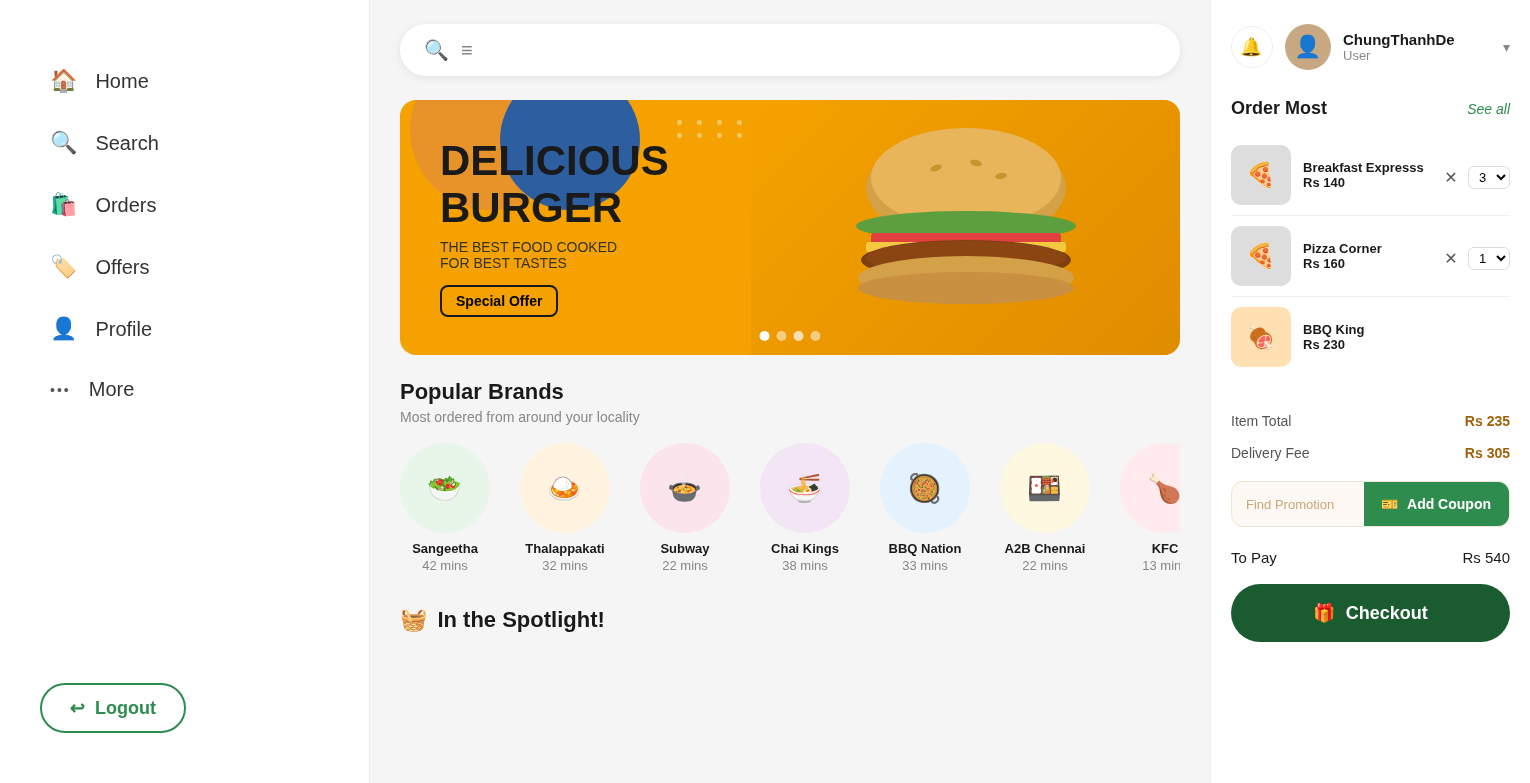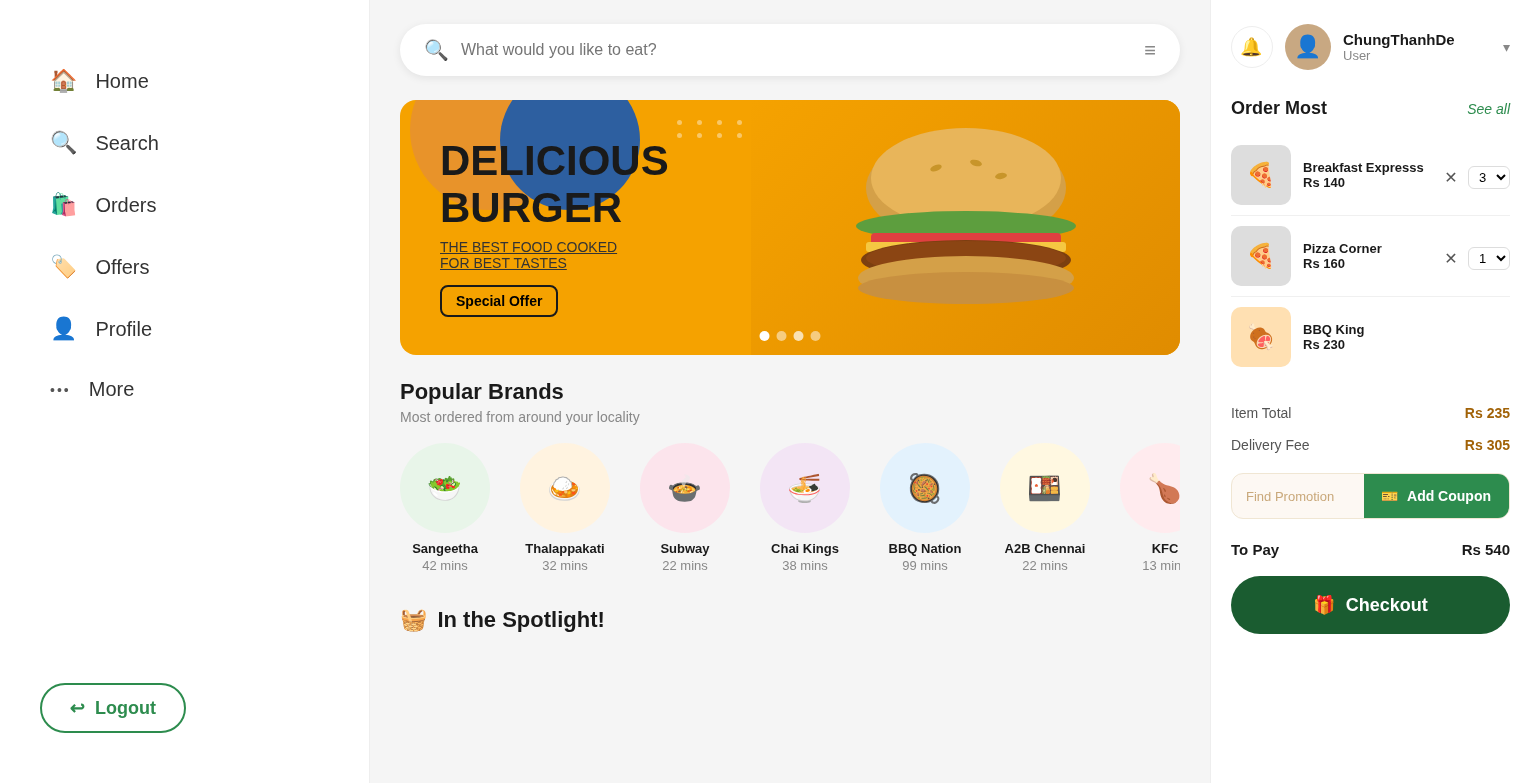--- a/index.html
+++ b/index.html
@@ -100,21 +100,20 @@
       font-weight: 900;
       color: #1a1a1a;
       line-height: 1.1;
       text-transform: uppercase;
     }
     .banner-subtitle {
       font-size: 14px;
       color: #333;
       margin-top: 8px;
       font-weight: 500;
-      text-decoration: underline;
     }
     .banner-offer {
       display: inline-block;
       border: 2px solid #1a1a1a;
       border-radius: 8px;
       padding: 6px 14px;
       margin-top: 14px;
       font-size: 14px;
       font-weight: 600;
     }
@@ -341,21 +340,21 @@
     .qty-select {
       border: 1px solid #ddd;
       border-radius: 6px;
       padding: 2px 6px;
       font-size: 13px;
       background: #fff;
       cursor: pointer;
     }
 
     .totals {
-      margin-top: 20px;
+      margin-top: 28px;
     }
     .total-row {
       display: flex;
       justify-content: space-between;
       align-items: center;
       padding: 8px 0;
       font-size: 14px;
       color: #555;
     }
     .total-amount {
@@ -392,21 +391,21 @@
       align-items: center;
       gap: 8px;
     }
 
     .to-pay-row {
       display: flex;
       justify-content: space-between;
       align-items: flex-end;
       padding: 10px 0;
       font-size: 15px;
-      font-weight: 700;
+      font-weight: 400;
       color: #1a1a1a;
     }
 
     .checkout-btn {
       background: #1a5c30;
       color: #fff;
       border: none;
       border-radius: 40px;
       padding: 18px;
       width: 100%;
@@ -466,21 +465,20 @@
       <span>↩</span>
       <span>Logout</span>
     </button>
   </div>
 </div>
 
 <div class="main">
 
   <div class="search-bar">
     <span class="search-icon-search">🔍</span>
-    <input type="text" placeholder="What would you like to eat?" style="">
     <span class="filter-icon">≡</span>
   </div>
 
   <div class="banner">
     <div class="banner-circles">
       <div class="circle-orange"></div>
       <div class="circle-blue"></div>
 
       <div style="position:absolute; right:45%; top:20px; display:grid; grid-template-columns: repeat(8,12px); gap:8px;">
         <div style="width:5px;height:5px;border-radius:50%;background:rgba(255,255,255,0.4)"></div>
@@ -562,21 +560,21 @@
         <div class="brand-time">22 mins</div>
       </div>
       <div class="brand-item">
         <div class="brand-circle brand-chai">🍜</div>
         <div class="brand-name">Chai Kings</div>
         <div class="brand-time">38 mins</div>
       </div>
       <div class="brand-item">
         <div class="brand-circle brand-bbq">🥘</div>
         <div class="brand-name">BBQ Nation</div>
-        <div class="brand-time">99 mins</div>
+        <div class="brand-time">33 mins</div>
       </div>
       <div class="brand-item">
         <div class="brand-circle brand-a2b">🍱</div>
         <div class="brand-name">A2B Chennai</div>
         <div class="brand-time">22 mins</div>
       </div>
       <div class="brand-item">
         <div class="brand-circle brand-kfc">🍗</div>
         <div class="brand-name">KFC</div>
         <div class="brand-time">13 mins</div>

